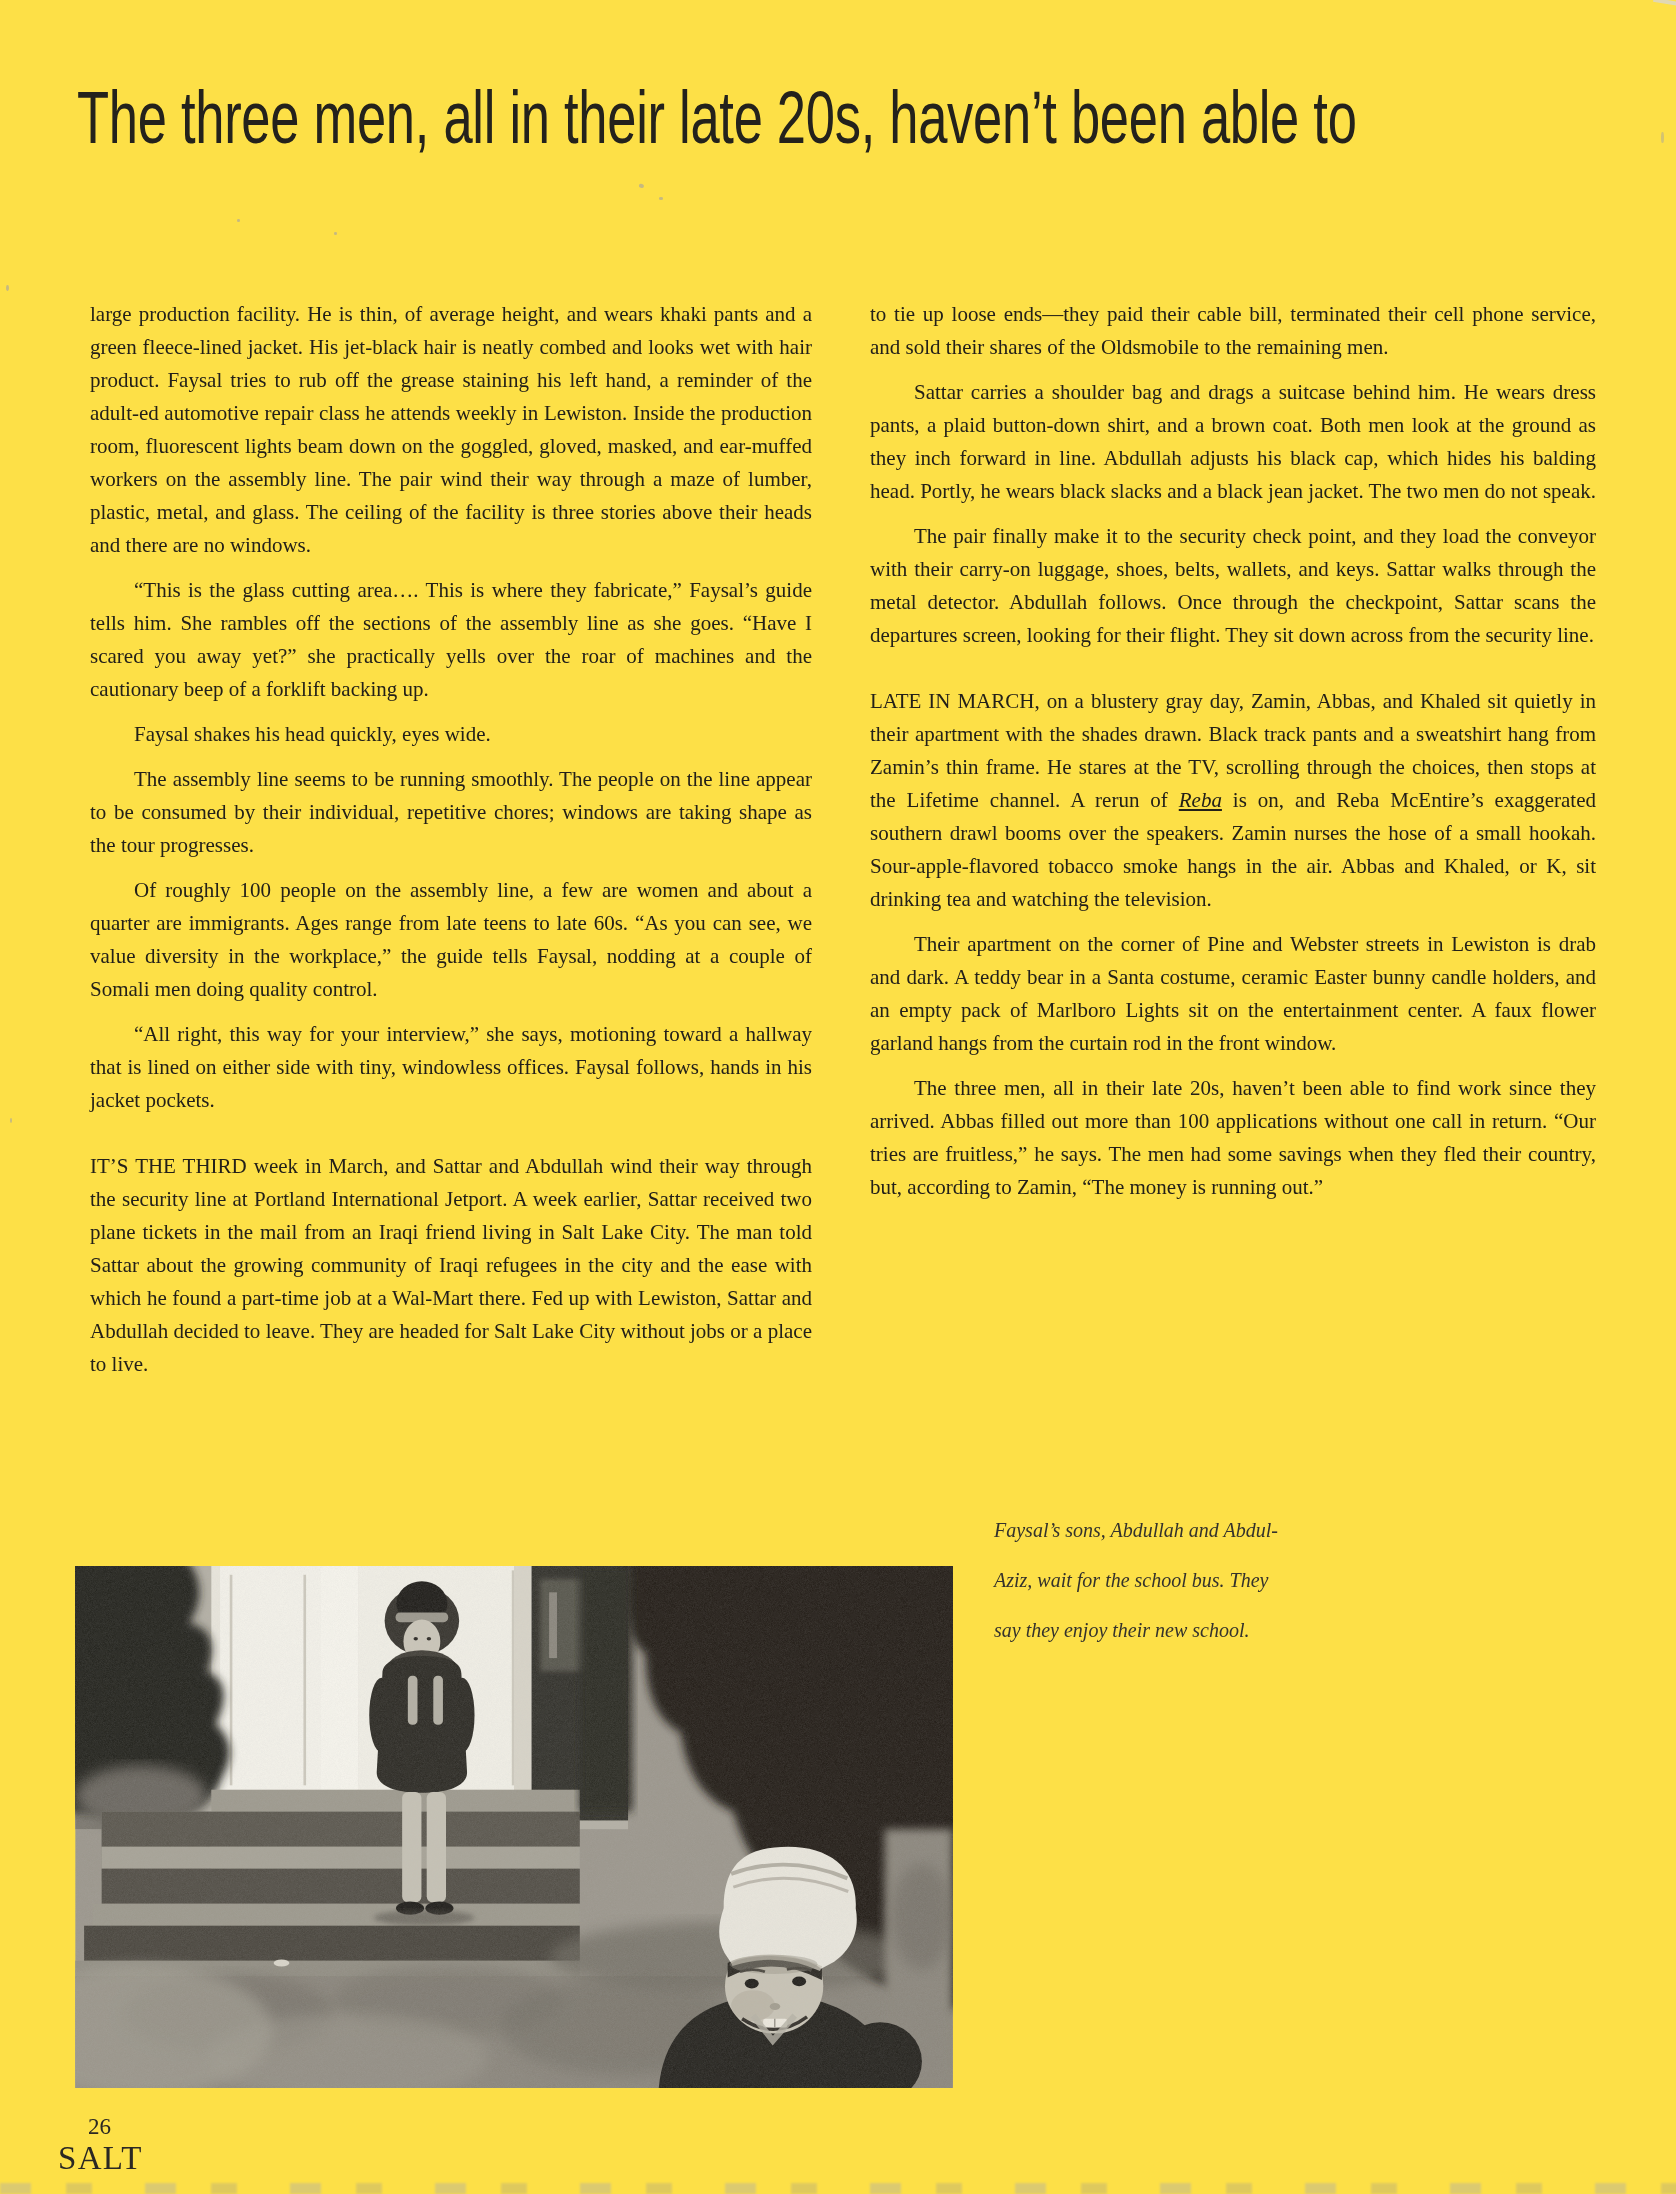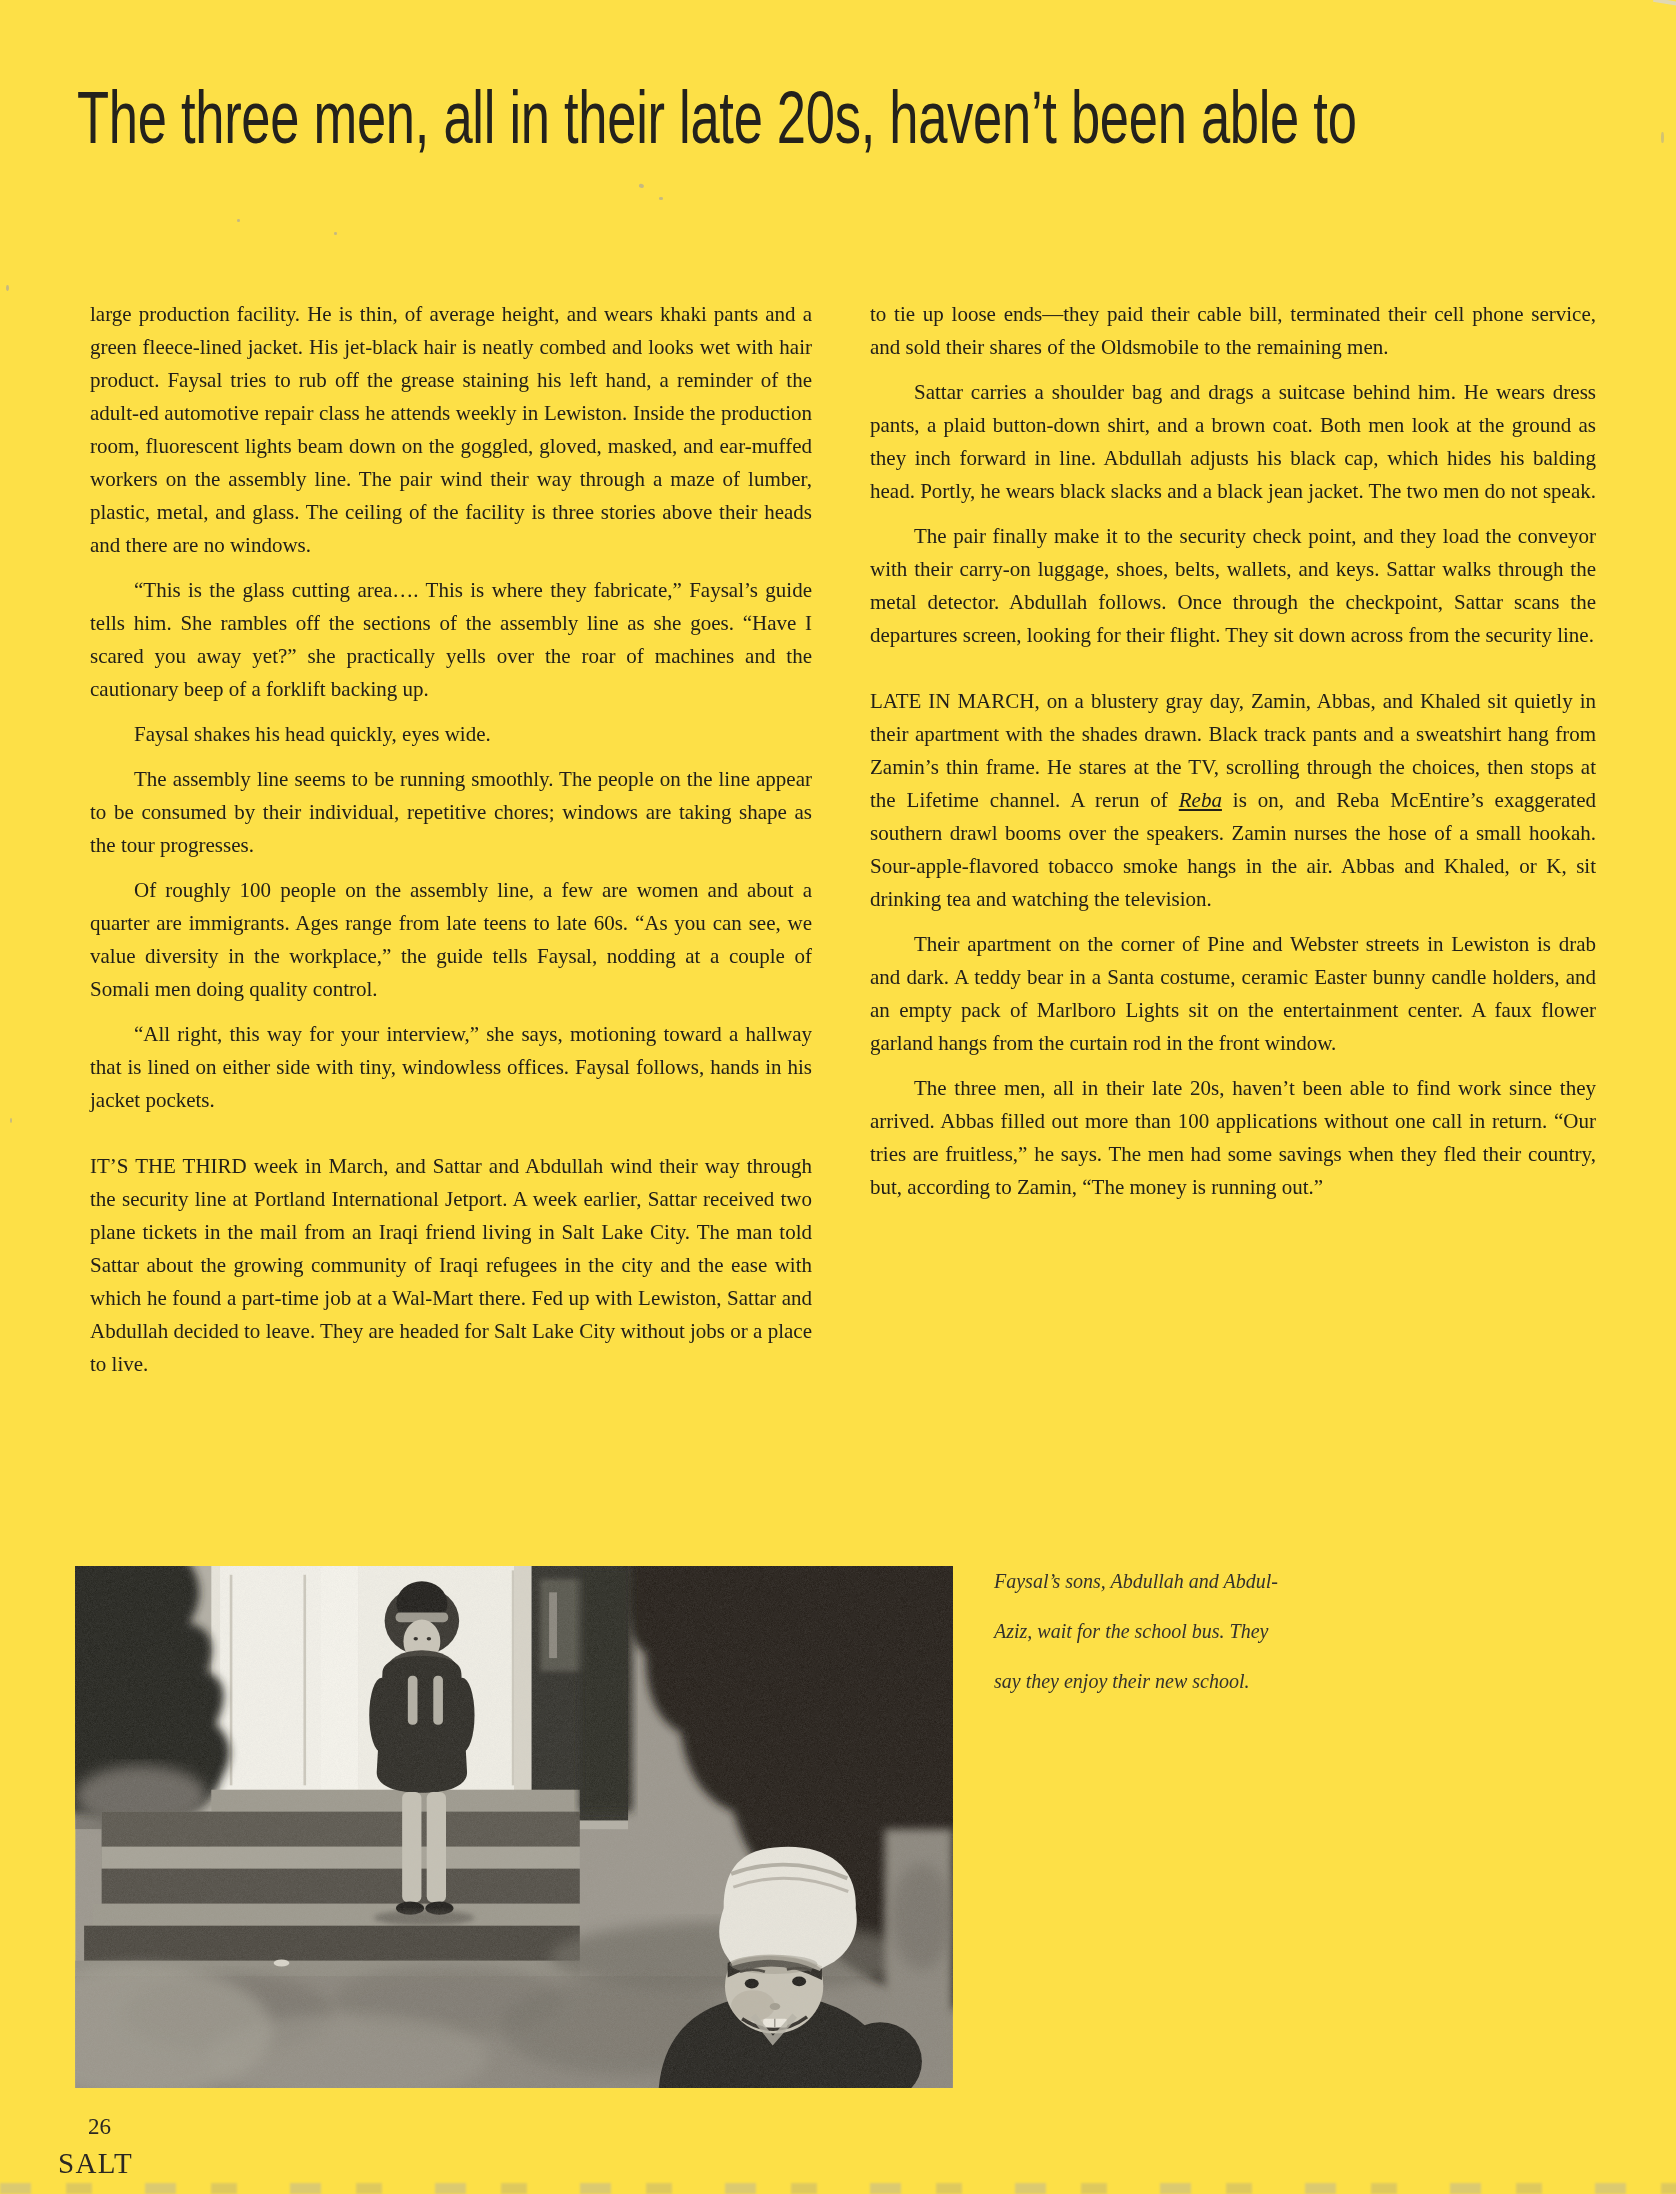--- a/index.html
+++ b/index.html
@@ -21,27 +21,27 @@
   .col p{margin:12px;}
   .col p.indent{text-indent:44px;}
   .col p.section{margin-top:33px;}
   .it{font-style:italic;text-decoration:underline;}
 
   
   .photo{position:absolute;left:75px;top:1566px;width:878px;height:522px;line-height:0;}
   .photo svg{display:block;}
 
   
-  .caption{position:absolute;left:994px;top:1556px;width:285px;margin:0;
+  .caption{position:absolute;left:994px;top:1505px;width:285px;margin:0;
            font-style:italic;font-size:20px;line-height:50px;color:#34322c;}
 
   
   .footer{position:absolute;left:58px;top:2114px;color:#2b2823;}
   .footer .num{font-size:23px;margin-left:30px;line-height:1.1;}
-  .footer .mag{font-size:29px;letter-spacing:1.3px;line-height:1.1;margin-top:9px;}
+  .footer .mag{font-size:33px;letter-spacing:1.3px;line-height:1.1;margin-top:1px;}
 
   
   .speck{position:absolute;background:#aaa69c;opacity:.65;border-radius:50%;}
   .edge-line{position:absolute;right:2.6px;top:0;width:1.8px;height:421px;background:#dcd9d2;opacity:.8;}
   .corner-sliver{position:absolute;right:8px;top:1.8px;width:53px;height:4.4px;background:#d9d6cf;
                  transform:rotate(9deg);opacity:.8;}
   .bottom-mottle{position:absolute;left:0;bottom:0;width:100%;height:11.4px;filter:blur(1.3px);opacity:.8;
     background:repeating-linear-gradient(90deg,
       rgba(178,174,164,.55) 0 31px, rgba(251,250,245,0) 31px 66px,
       rgba(158,154,144,.40) 66px 92px, rgba(251,250,245,0) 92px 145px);}

